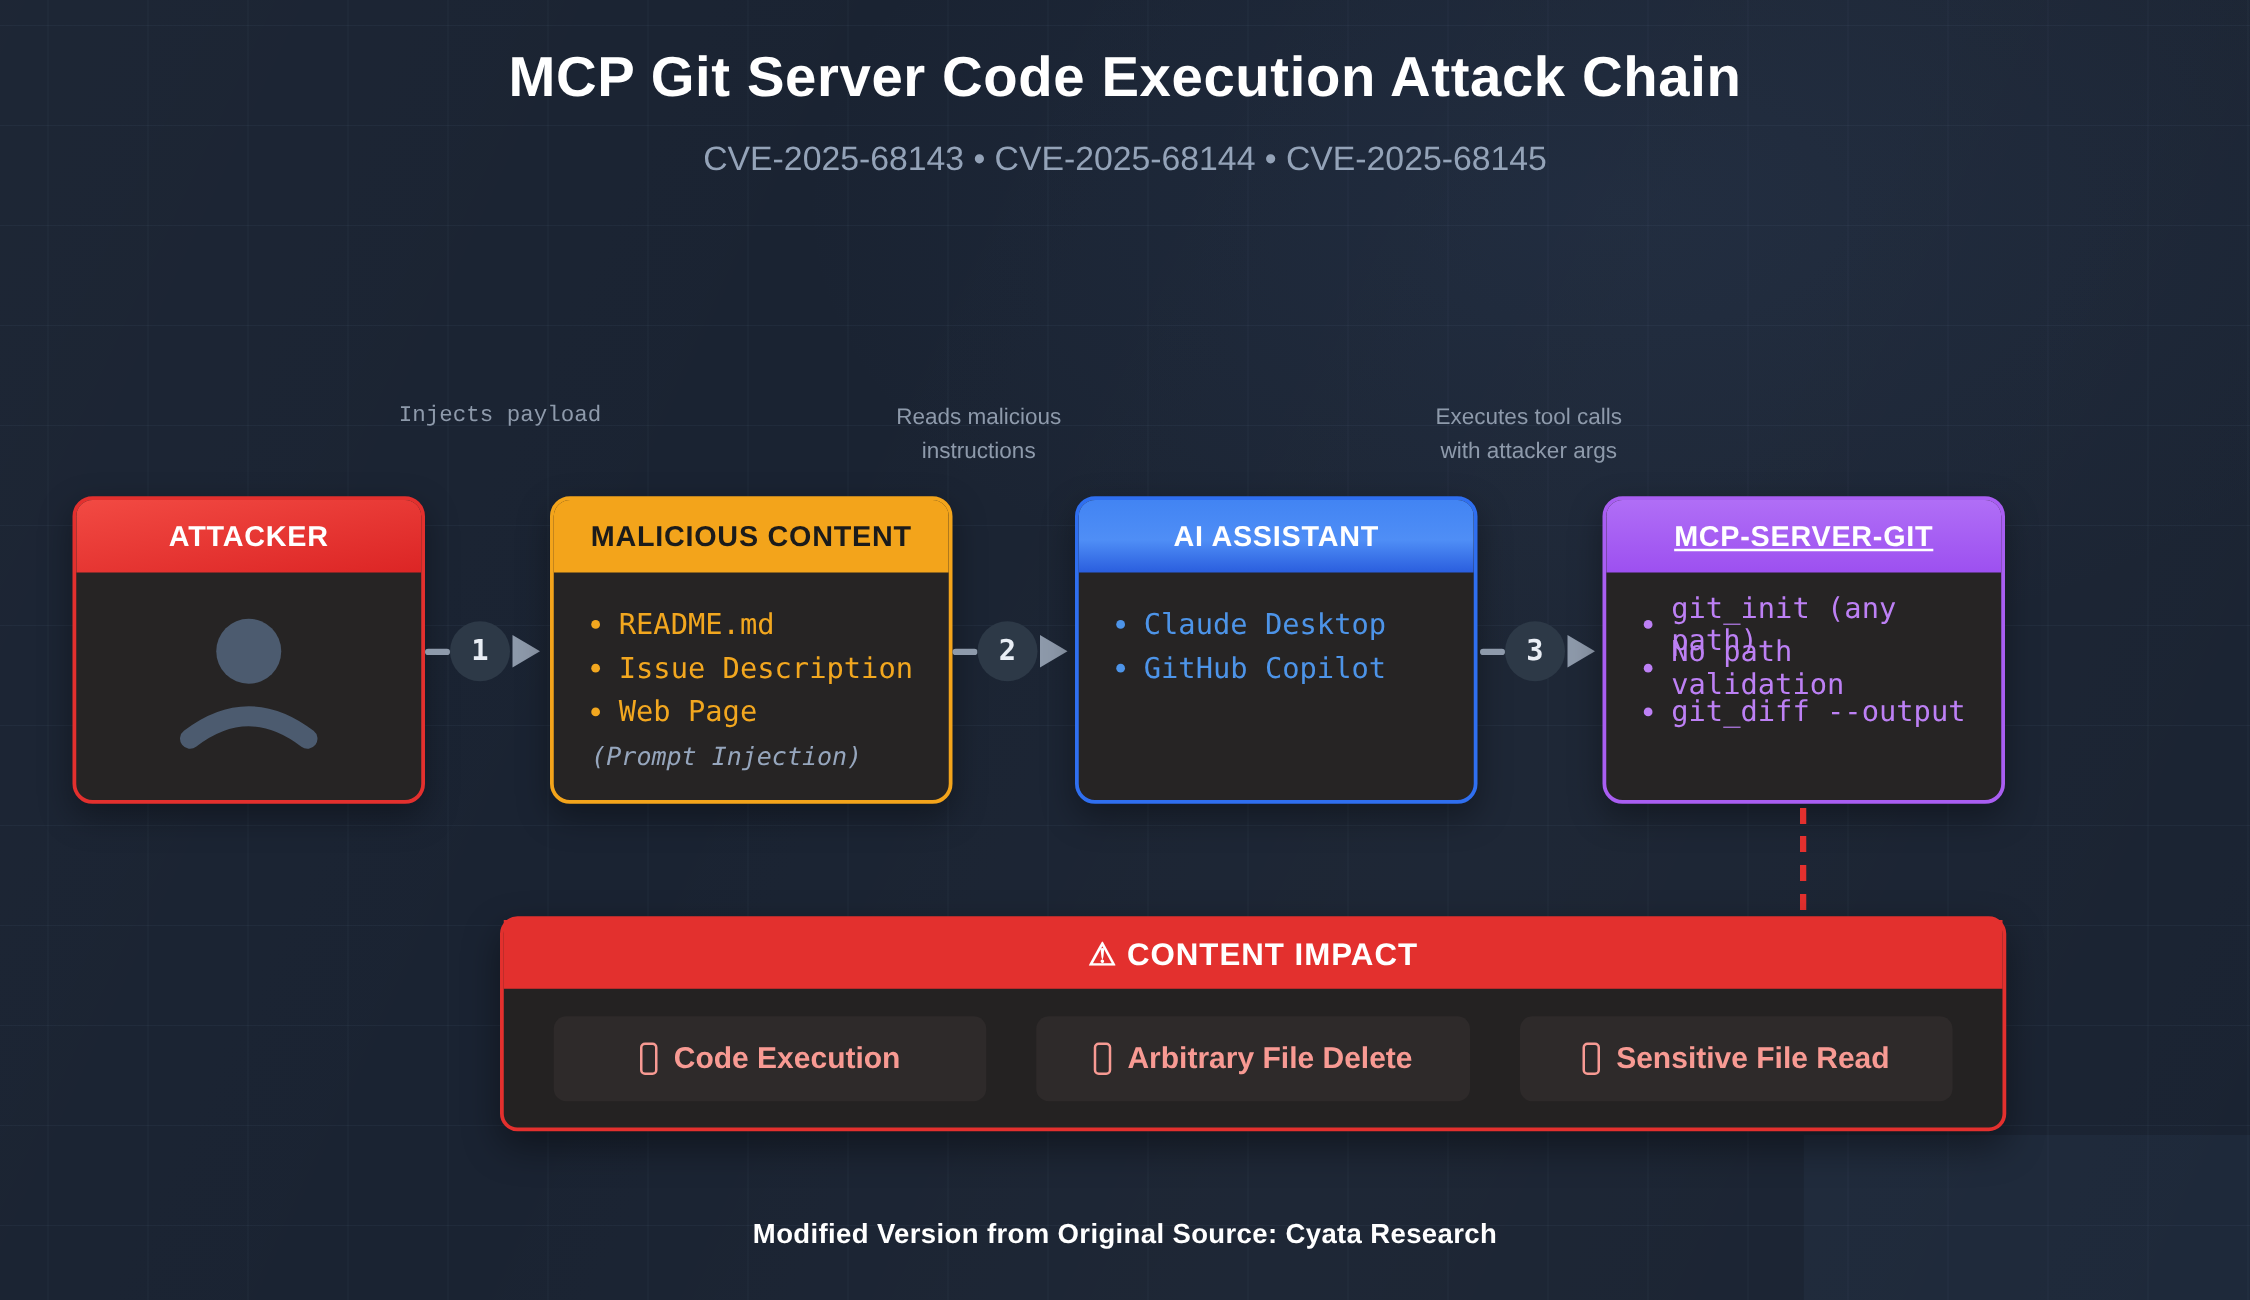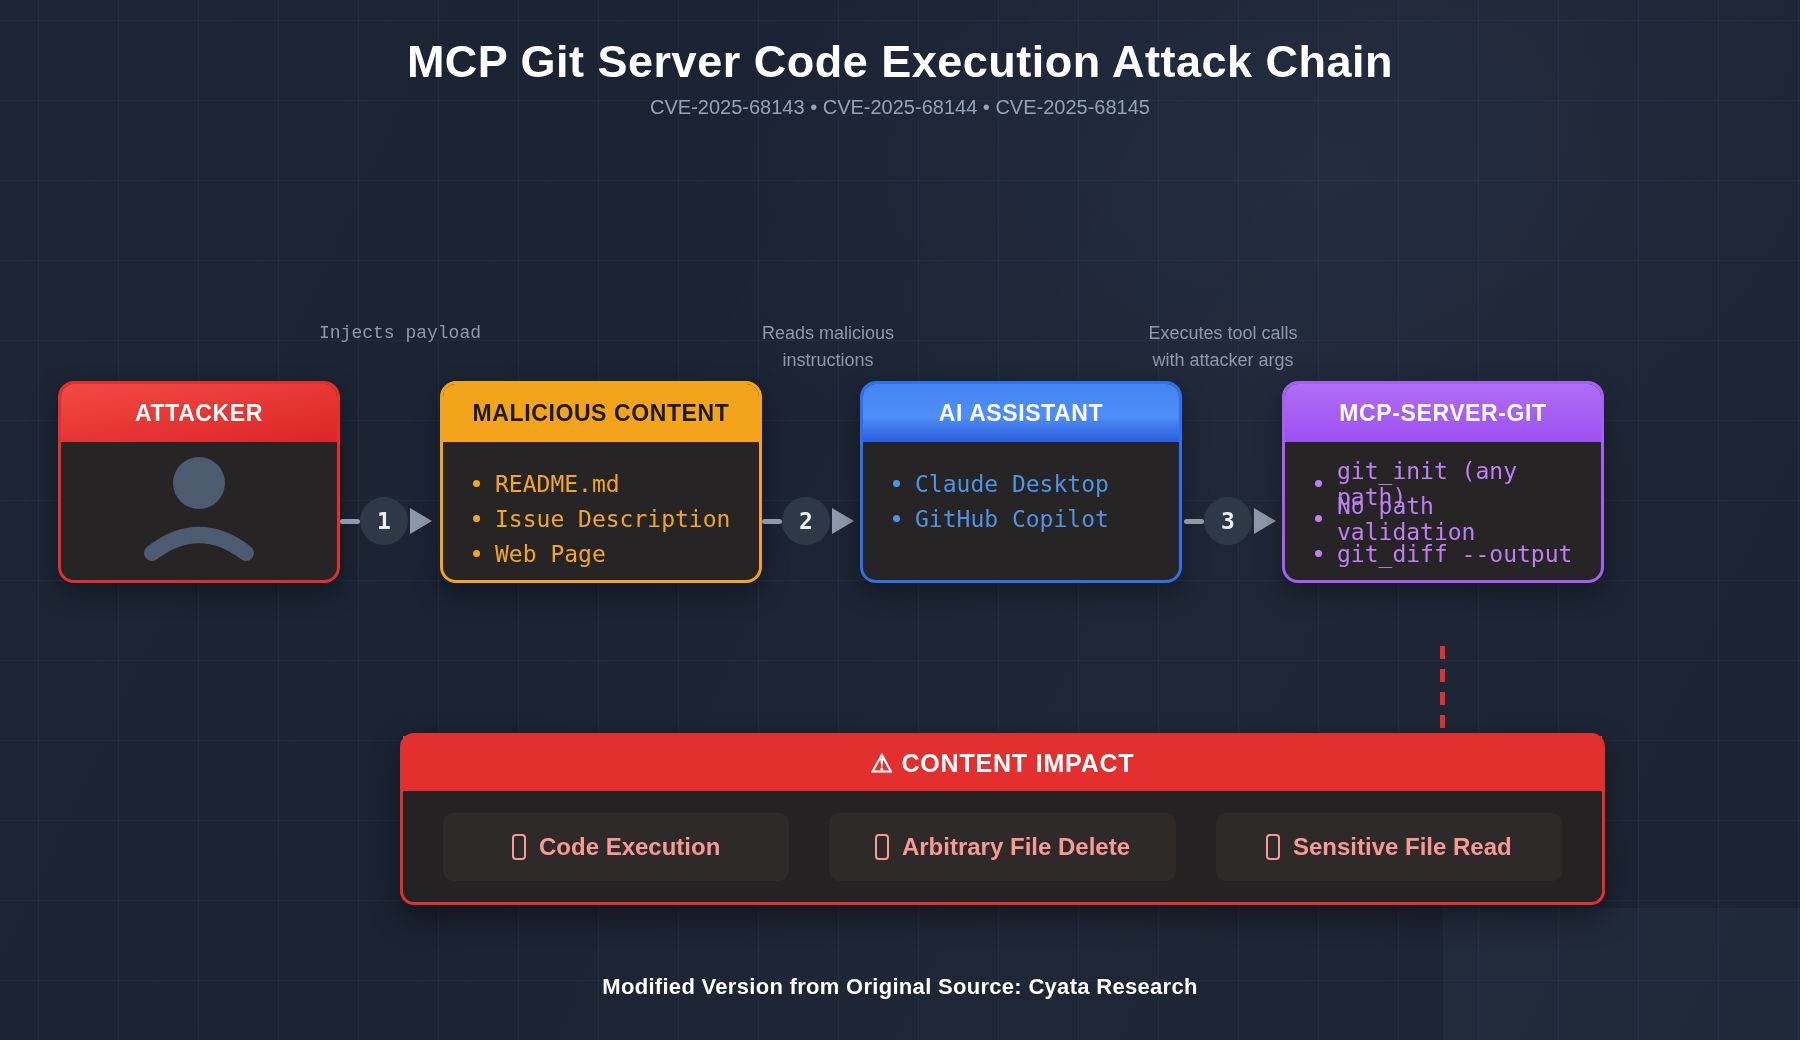--- a/index.html
+++ b/index.html
@@ -22,52 +22,52 @@
   .corner-patch {
     position:absolute; left:1443px; top:908px; width:357px; height:132px;
     background:rgba(110,150,210,0.05);
   }
 
   .title {
     position:absolute; top:36px; left:0; width:100%; margin:0;
     text-align:center; color:#ffffff; font-size:45px; font-weight:800; letter-spacing:0.5px;
   }
   .subtitle {
-    position:absolute; top:96px; left:0; width:100%;
-    text-align:center; color:var(--text_muted,#94a3b8); font-size:20px; font-weight:400;
+    position:absolute; top:112px; left:0; width:100%;
+    text-align:center; color:var(--text_muted,#94a3b8); font-size:27px; font-weight:400;
   }
 
   .flow-label {
     position:absolute; top:320px; transform:translateX(-50%);
     color:var(--slate,#8e9aab); font-size:18px; line-height:27px;
     text-align:center; white-space:pre-line;
   }
   .flow-label.l1 { left:400px;font-family:Liberation Mono, monospace; }
-  .flow-label.l2 { left:828px; }
+  .flow-label.l2 { left:783px; }
   .flow-label.l3 { left:1223px; }
 
   
   .card {
-    position:absolute; top:381px; height:202px; box-sizing:border-box;
+    position:absolute; top:397px; height:246px; box-sizing:border-box;
     border:3px solid; border-radius:16px; background:var(--card_body,#262424);
     overflow:hidden; box-shadow:0 10px 26px rgba(0,0,0,0.35);
   }
   .card-head {
     height:58px; display:flex; align-items:center; justify-content:center;
     font-weight:bold; font-size:23px; letter-spacing:0.6px; color:#ffffff;
   }
   .card.attacker  { left:58px;   width:282px; border-color:var(--red,#e3302e); }
   .card.malicious { left:440px;  width:322px; border-color:var(--orange,#f3a41b); }
   .card.assistant { left:860px;  width:322px; border-color:var(--blue,#2f6ff0); }
   .card.mcp       { left:1282px; width:322px; border-color:var(--purple,#a95ef2); }
 
   .card.attacker  .card-head { background:linear-gradient(170deg,#f24a43 0%,#dc2525 100%); }
   .card.malicious .card-head { background:var(--orange,#f3a41b); color:#1b1b1b; }
   .card.assistant .card-head { background:linear-gradient(180deg,#4284f3 0%,#4f8ef6 55%,#2a5ede 100%); }
-  .card.mcp       .card-head { background:linear-gradient(180deg,#b06ef6 0%,#9d50f0 100%); }
+  .card.mcp       .card-head { background:linear-gradient(180deg,#b06ef6 0%,#9d50f0 100%);text-decoration:underline; }
 
   .card-body { padding:24px 28px 0 30px; }
   .item {
     display:flex; align-items:center; gap:15px; height:35px;
     font-family:"DejaVu Sans Mono", monospace; font-size:23px;
   }
   .dot { width:7px; height:7px; border-radius:50%; flex:0 0 auto; }
   .malicious .item { color:#f2a71f; }  .malicious .dot { background:#f2a71f; }
   .assistant .item { color:#4d94e8; }  .assistant .dot { background:#4d94e8; }
   .mcp       .item { color:#bd80f5; }  .mcp       .dot { background:#bd80f5; }

